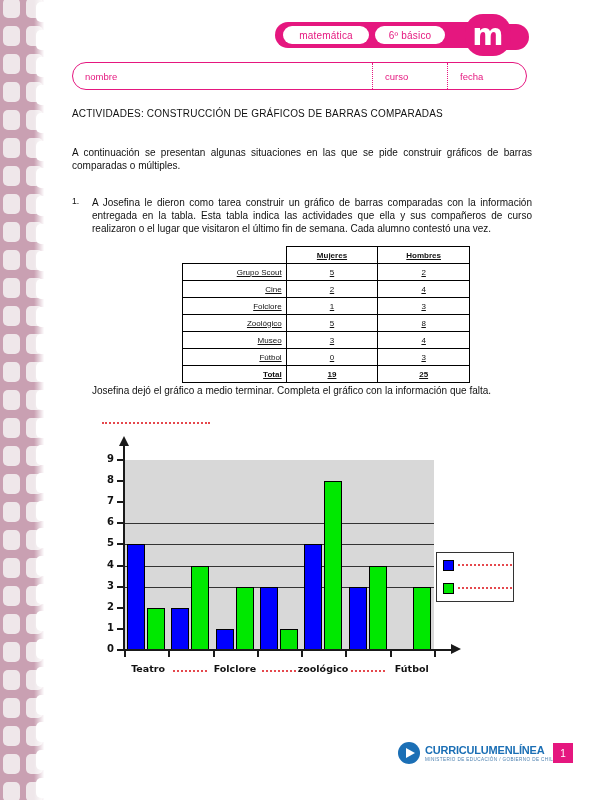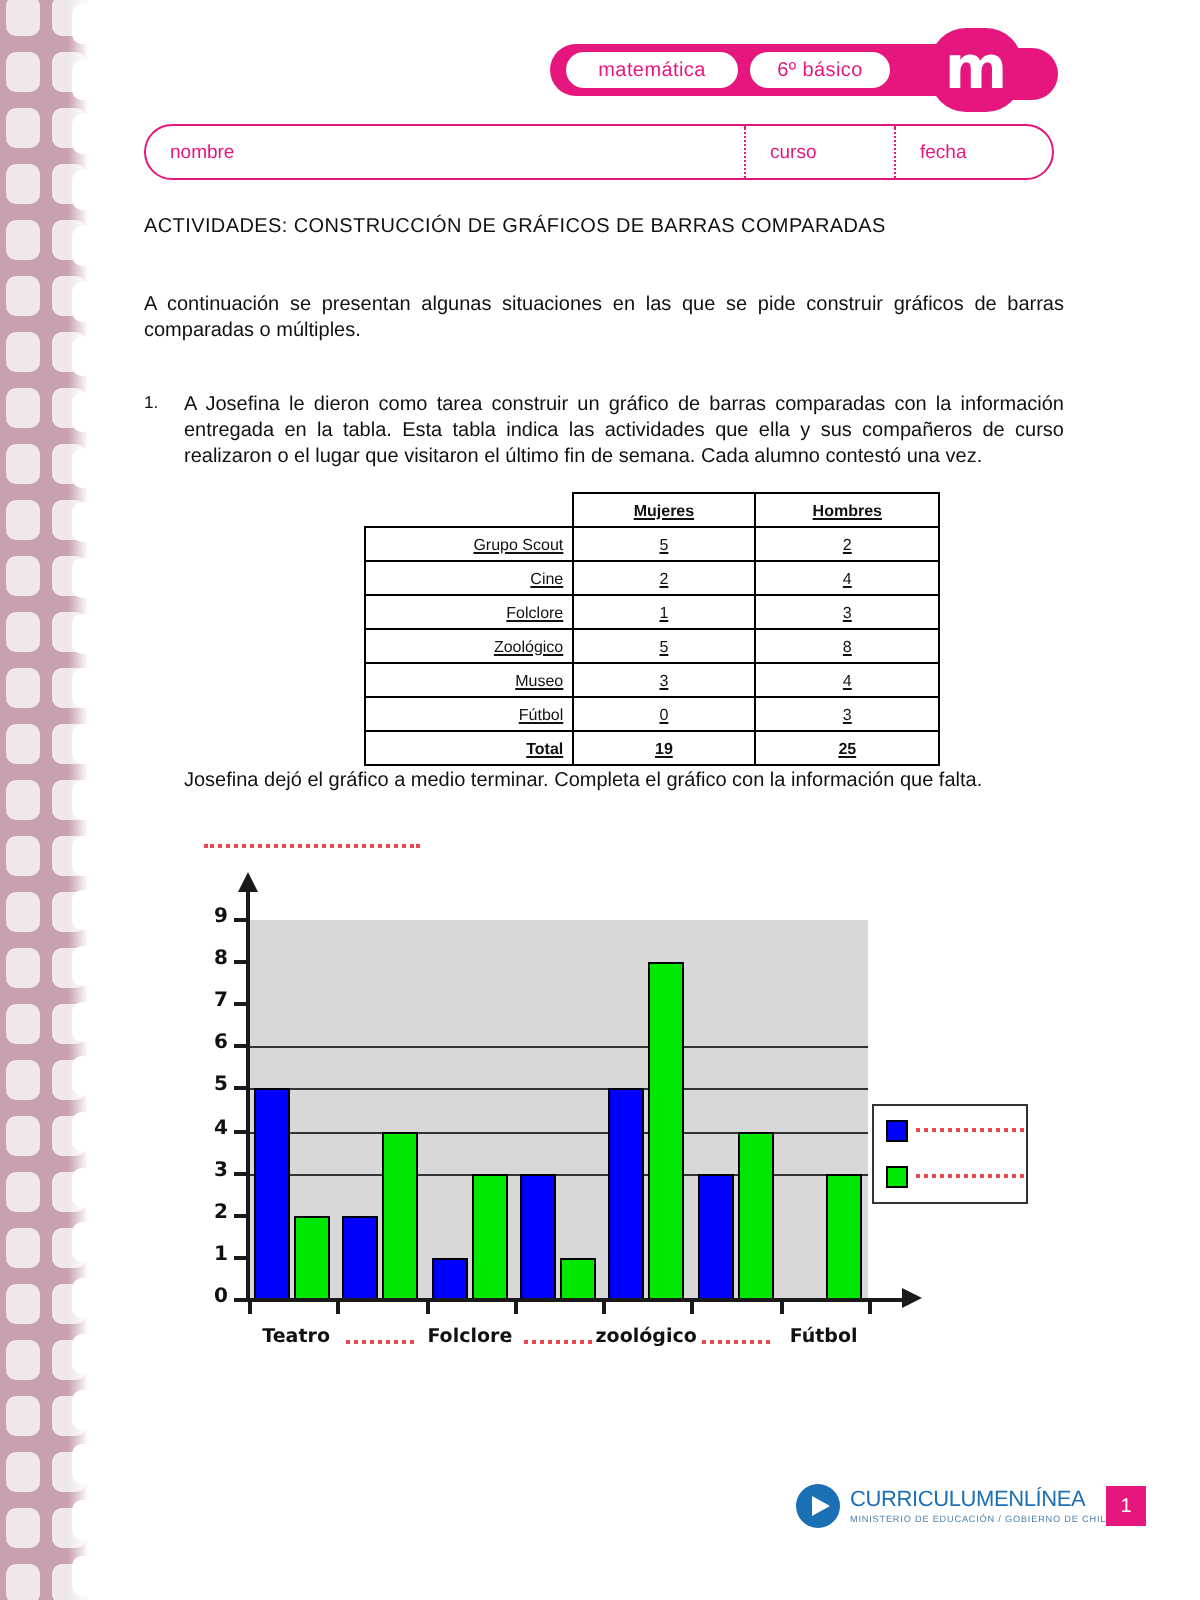--- a/index.html
+++ b/index.html
@@ -176,21 +176,21 @@
     position:absolute; left:0; top:2px; width:22px; height:22px;
     background:#1b6fb5; border-radius:50%;
     display:flex; align-items:center; justify-content:center;
   }
   #foot-logo .tri {
     width:0;height:0;border-top:5px solid transparent;border-bottom:5px solid transparent;
     border-left:9px solid #fff; margin-left:3px;
   }
   #foot-name {
     position:absolute; left:27px; top:4px;
-    font-size:11px; font-weight:normal; color:#1b6fb5; letter-spacing:-.2px;
+    font-size:11px; font-weight:bold; color:#1b6fb5; letter-spacing:-.2px;
   }
   #foot-sub {
     position:absolute; left:27px; top:17px;
     font-size:4.6px; color:#4a7fae; letter-spacing:.4px;
   }
   #page-badge {
     position:absolute; left:155px; top:3px; width:20px; height:20px;
     background:#e5177f; color:#fff; font-size:10px;
     display:flex; align-items:center; justify-content:center;
   }

